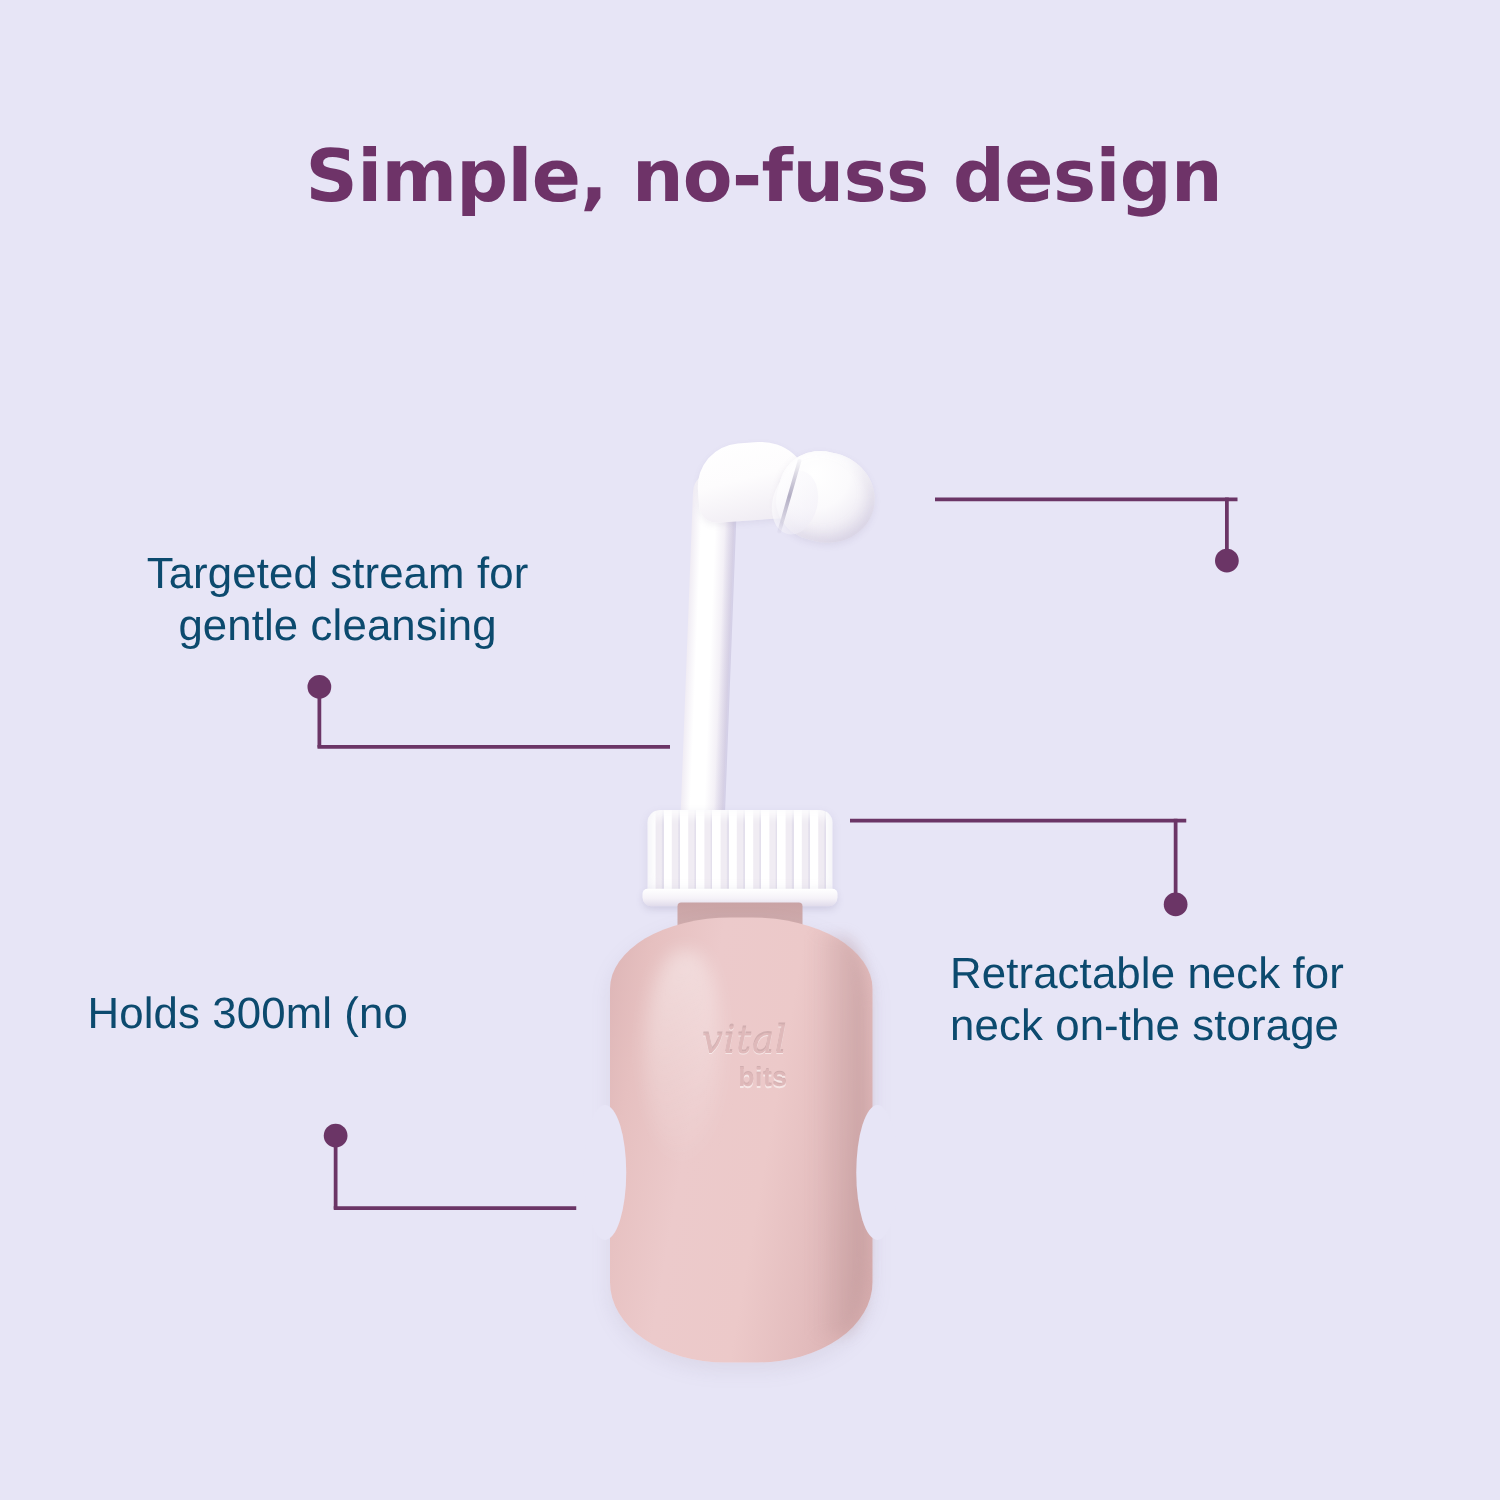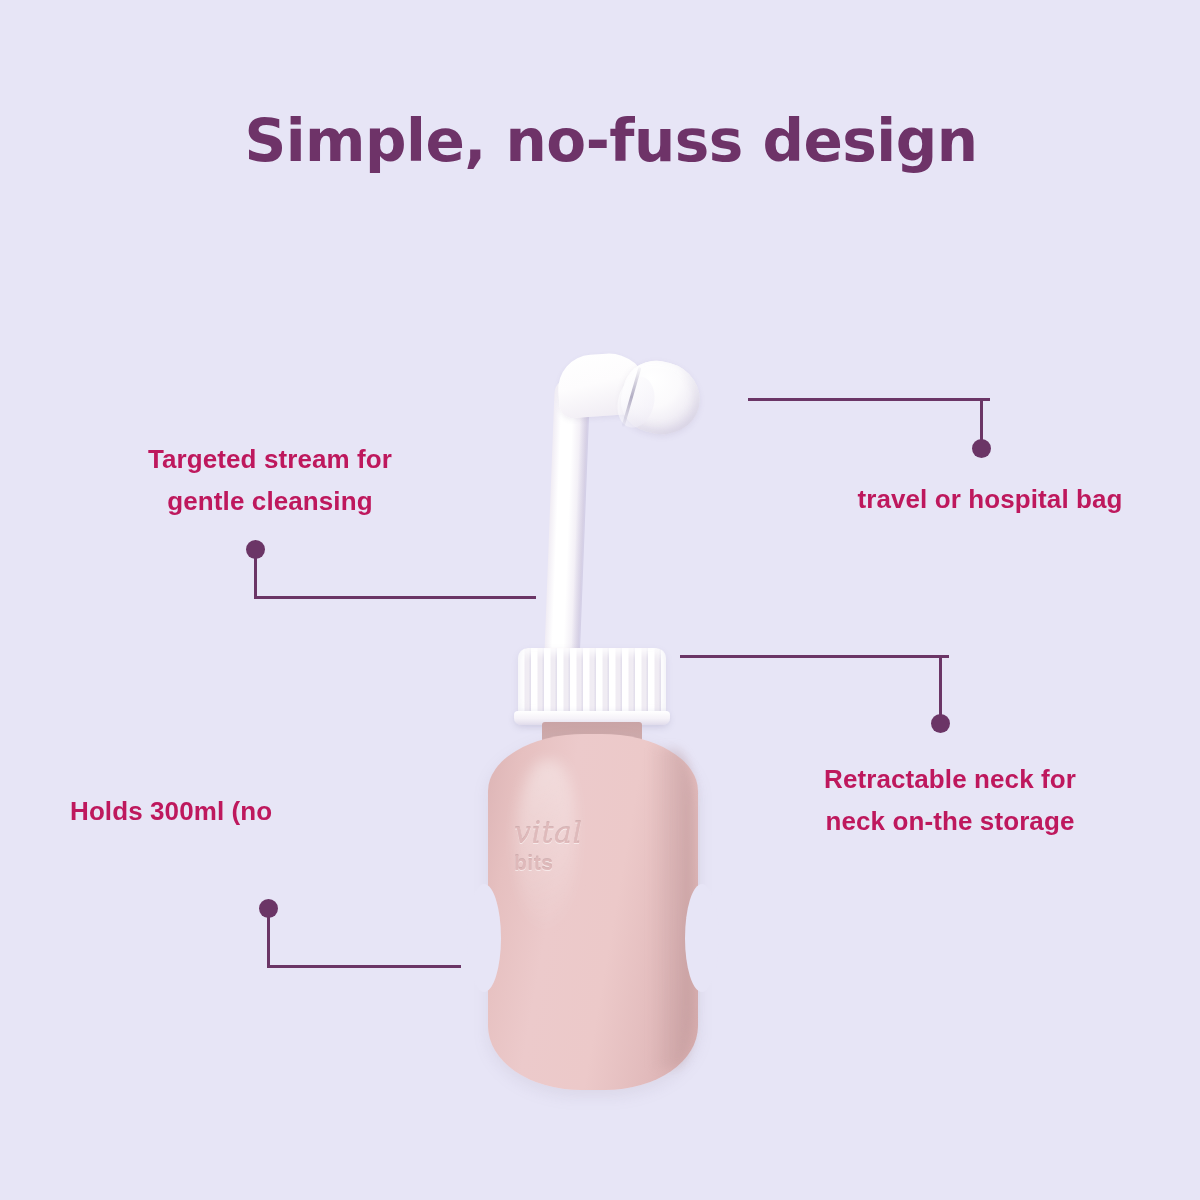--- a/index.html
+++ b/index.html
@@ -36,32 +36,32 @@
     font-size: 58px;
     line-height: 74px;
     letter-spacing: -0.5px;
     padding-left: 11px;
   }
   .headline .hl-line { display: block; white-space: nowrap; }
 
   
   .callout-text {
     position: absolute;
-    color: #be185d;
+    color: #0c4a6e;
     font-family: "Liberation Sans", sans-serif;
-    font-weight: 700;
-    font-size: 26px;
+    font-weight: 400;
+    font-size: 35px;
     line-height: 42px;
     letter-spacing: 0.1px;
   }
   .callout-text .ct-line { display: block; white-space: nowrap; }
 
   .ct-targeted   { left: 40px;  top: 438px; width: 460px; text-align: center; }
   .ct-leakproof  { left: 790px; top: 478px; width: 400px; text-align: center; }
-  .ct-retract    { left: 760px; top: 758px; width: 380px; text-align: center; }
+  .ct-retract    { left: 760px; top: 758px; width: 380px; }
   .ct-holds      { left: 70px;  top: 790px; width: 420px; text-align: left; }
 
   
   .leader { position: absolute; }
   .leader .seg-v,
   .leader .seg-h {
     position: absolute;
     background: #6b3566;
   }
   .leader .seg-v { width: 3px; }
@@ -239,21 +239,21 @@
     border-radius: 0 46% 44% 0 / 0 18% 20% 0;
     filter: blur(5px);
   }
 
   
   .emboss {
     position: absolute;
     left: 74px;
     top: 488px;
     width: 116px;
-    text-align: left;
+    text-align: right;
     color: rgba(222,183,184,0.95);
     text-shadow: 0 1px 0 rgba(255,255,255,0.55), 0 -1px 0 rgba(178,142,144,0.45);
     line-height: 1;
     pointer-events: none;
   }
   .emboss .em-1 {
     display: block;
     font-family: "DejaVu Serif", serif;
     font-style: italic;
     font-size: 30px;
@@ -309,21 +309,20 @@
     <span class="ct-line">Targeted stream for</span>
     <span class="ct-line">gentle cleansing</span>
   </div>
   <div class="leader" style="left:246px; top:540px; width:290px; height:62px;">
     <div class="dot" style="left:0px; top:0px;"></div>
     <div class="seg-v" style="left:8px; top:16px; height:42px;"></div>
     <div class="seg-h" style="left:8px; top:56px; width:282px;"></div>
   </div>
 
   <div class="callout-text ct-leakproof">
-    <span class="ct-line">travel or hospital bag</span>
   </div>
   <div class="leader" style="left:748px; top:398px; width:250px; height:64px;">
     <div class="seg-h" style="left:0px; top:0px; width:242px;"></div>
     <div class="seg-v" style="left:232px; top:0px; height:46px;"></div>
     <div class="dot" style="left:224px; top:41px;"></div>
   </div>
 
   <div class="callout-text ct-retract">
     <span class="ct-line">Retractable neck for</span>
     <span class="ct-line">neck on-the storage</span>

